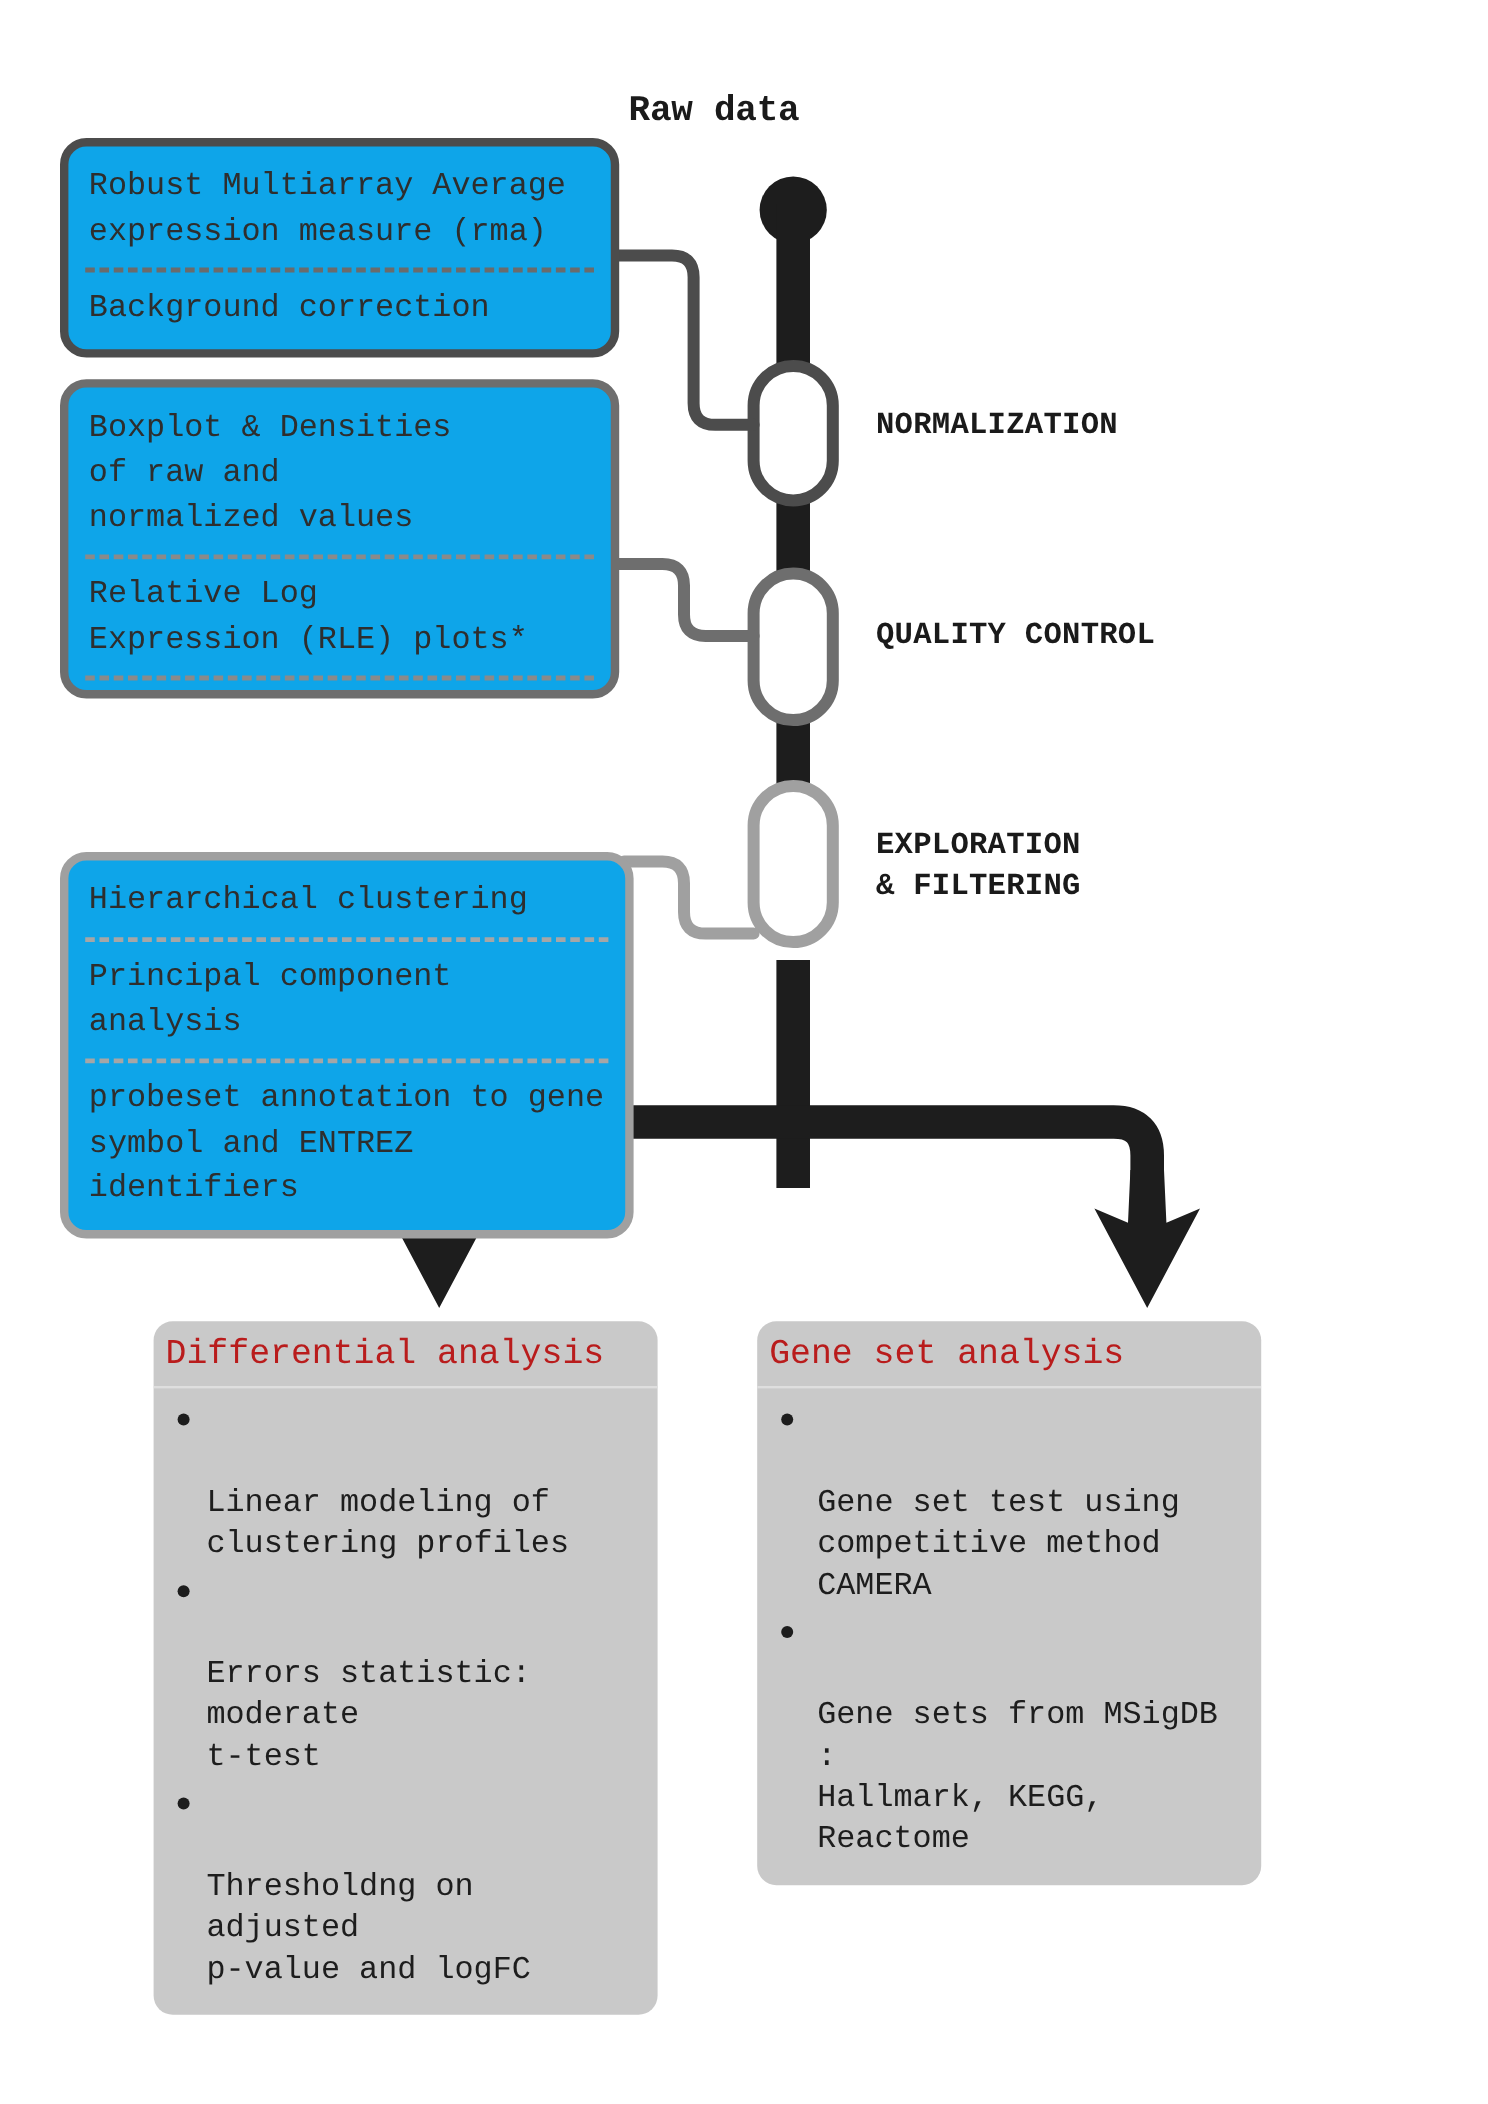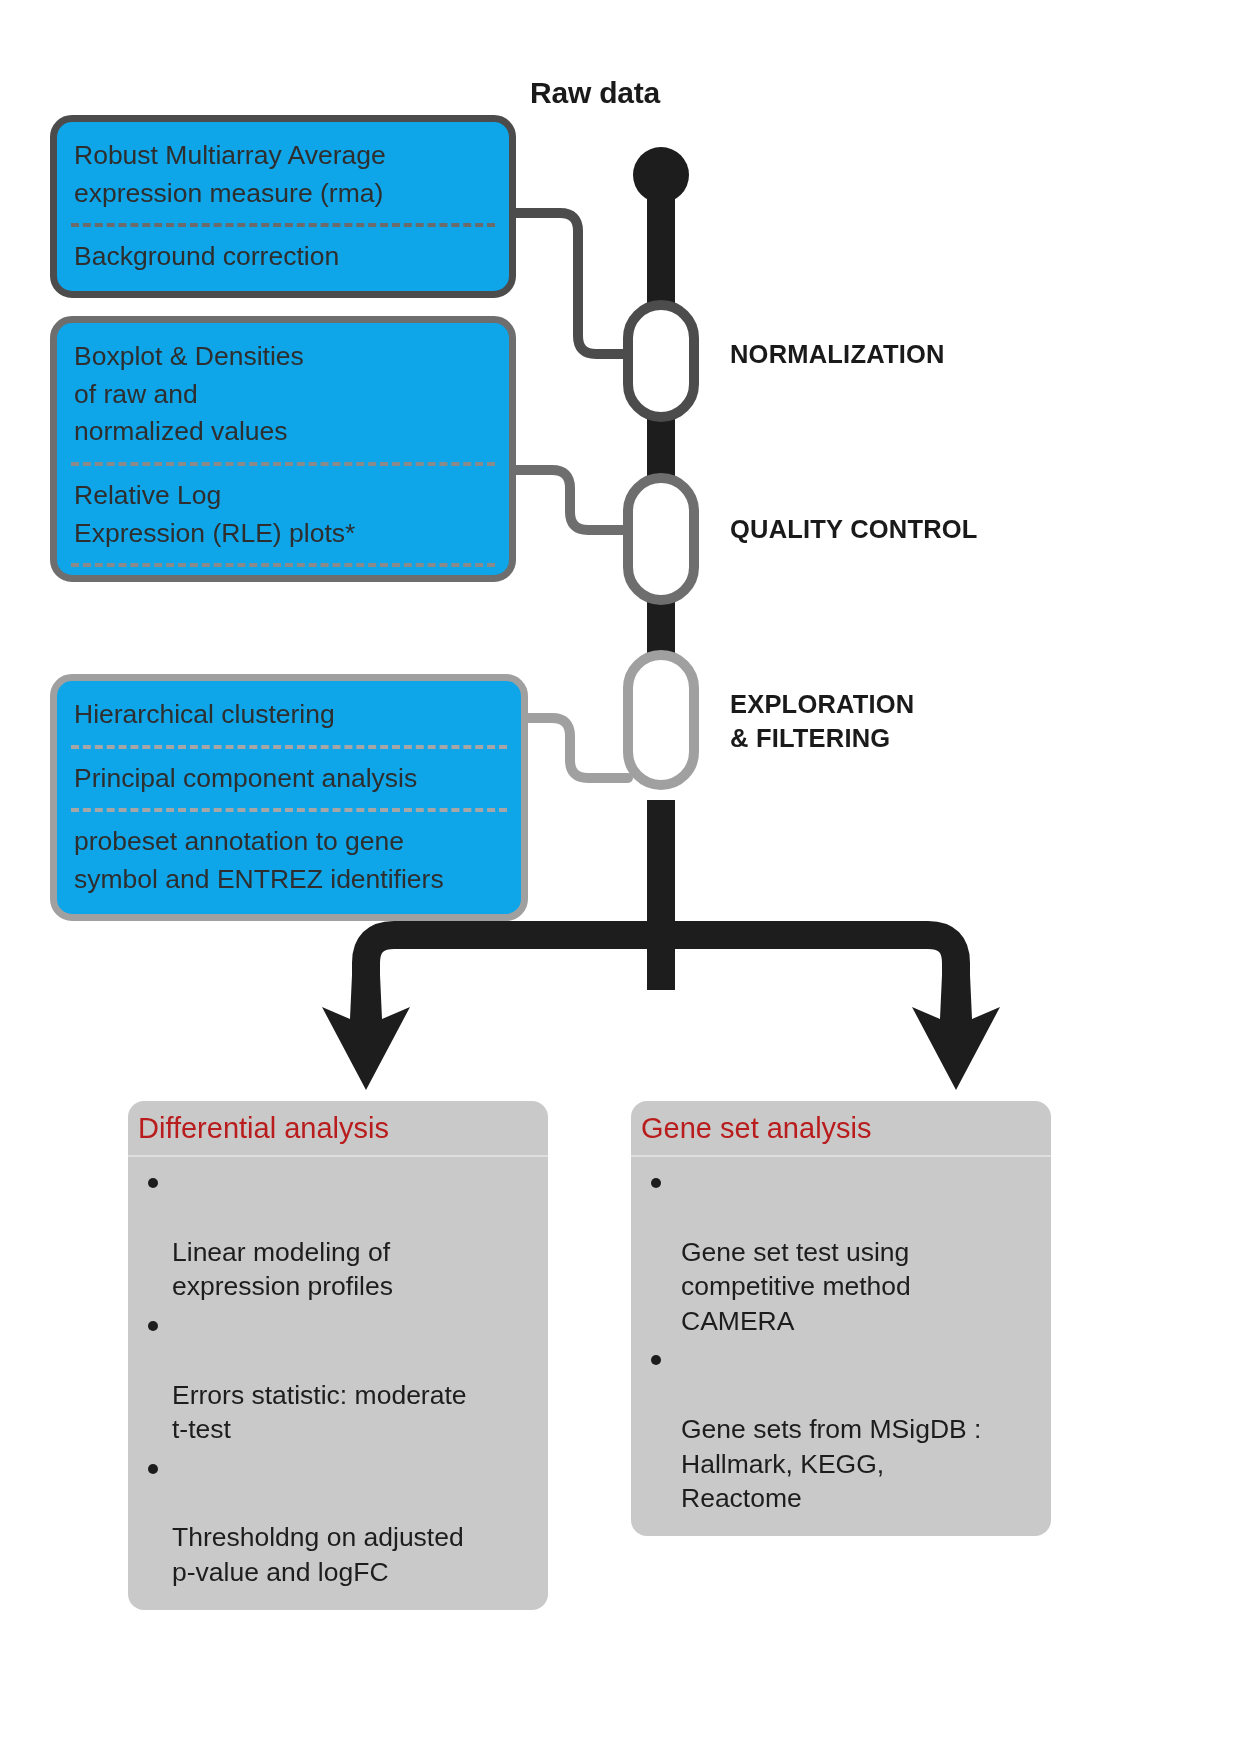--- a/index.html
+++ b/index.html
@@ -14,20 +14,21 @@
     position: relative;
     overflow: hidden;
     color: #2b2b2b;
   }
 
   #diagram-root {
     position: absolute;
     left: 0; top: 0;
     width: 1240px;
     height: 1255px;
+    font-family: Liberation Mono, monospace;
   }
 
   
   #connector-layer {
     position: absolute;
     left: 0; top: 0;
     width: 1240px;
     height: 1753px;
     z-index: 1;
     pointer-events: none;
@@ -174,21 +175,21 @@
   <div class="stage-panel mid" style="left:50px; top:316px; width:466px;">
     <div class="panel-item">Boxplot &amp; Densities
 of raw and
 normalized values</div>
     <div class="panel-divider mid-dash"></div>
     <div class="panel-item">Relative Log
 Expression (RLE) plots*</div>
     <div class="panel-divider mid-dash"></div>
   </div>
 
-  <div class="stage-panel light" style="left:50px; top:674px; width:478px;">
+  <div class="stage-panel light" style="left:50px; top:710px; width:478px;">
     <div class="panel-item">Hierarchical clustering</div>
     <div class="panel-divider light-dash"></div>
     <div class="panel-item">Principal component analysis</div>
     <div class="panel-divider light-dash"></div>
     <div class="panel-item">probeset annotation to gene
 symbol and ENTREZ identifiers</div>
   </div>
 
   <div class="stage-label" style="left:730px; top:338px;">NORMALIZATION</div>
 
@@ -196,21 +197,21 @@
 
   <div class="stage-label" style="left:730px; top:688px;">EXPLORATION
 &amp; FILTERING</div>
 
   <div class="result-card" style="left:128px; top:1101px; width:420px;">
     <div class="result-card-title">Differential analysis</div>
     <ul class="result-card-list">
       <li>
         <span class="bullet-dot"></span>
         <span>Linear modeling of
-expression profiles</span>
+clustering profiles</span>
       </li>
       <li>
         <span class="bullet-dot"></span>
         <span>Errors statistic: moderate
 t-test</span>
       </li>
       <li>
         <span class="bullet-dot"></span>
         <span>Thresholdng on adjusted
 p-value and logFC</span>

